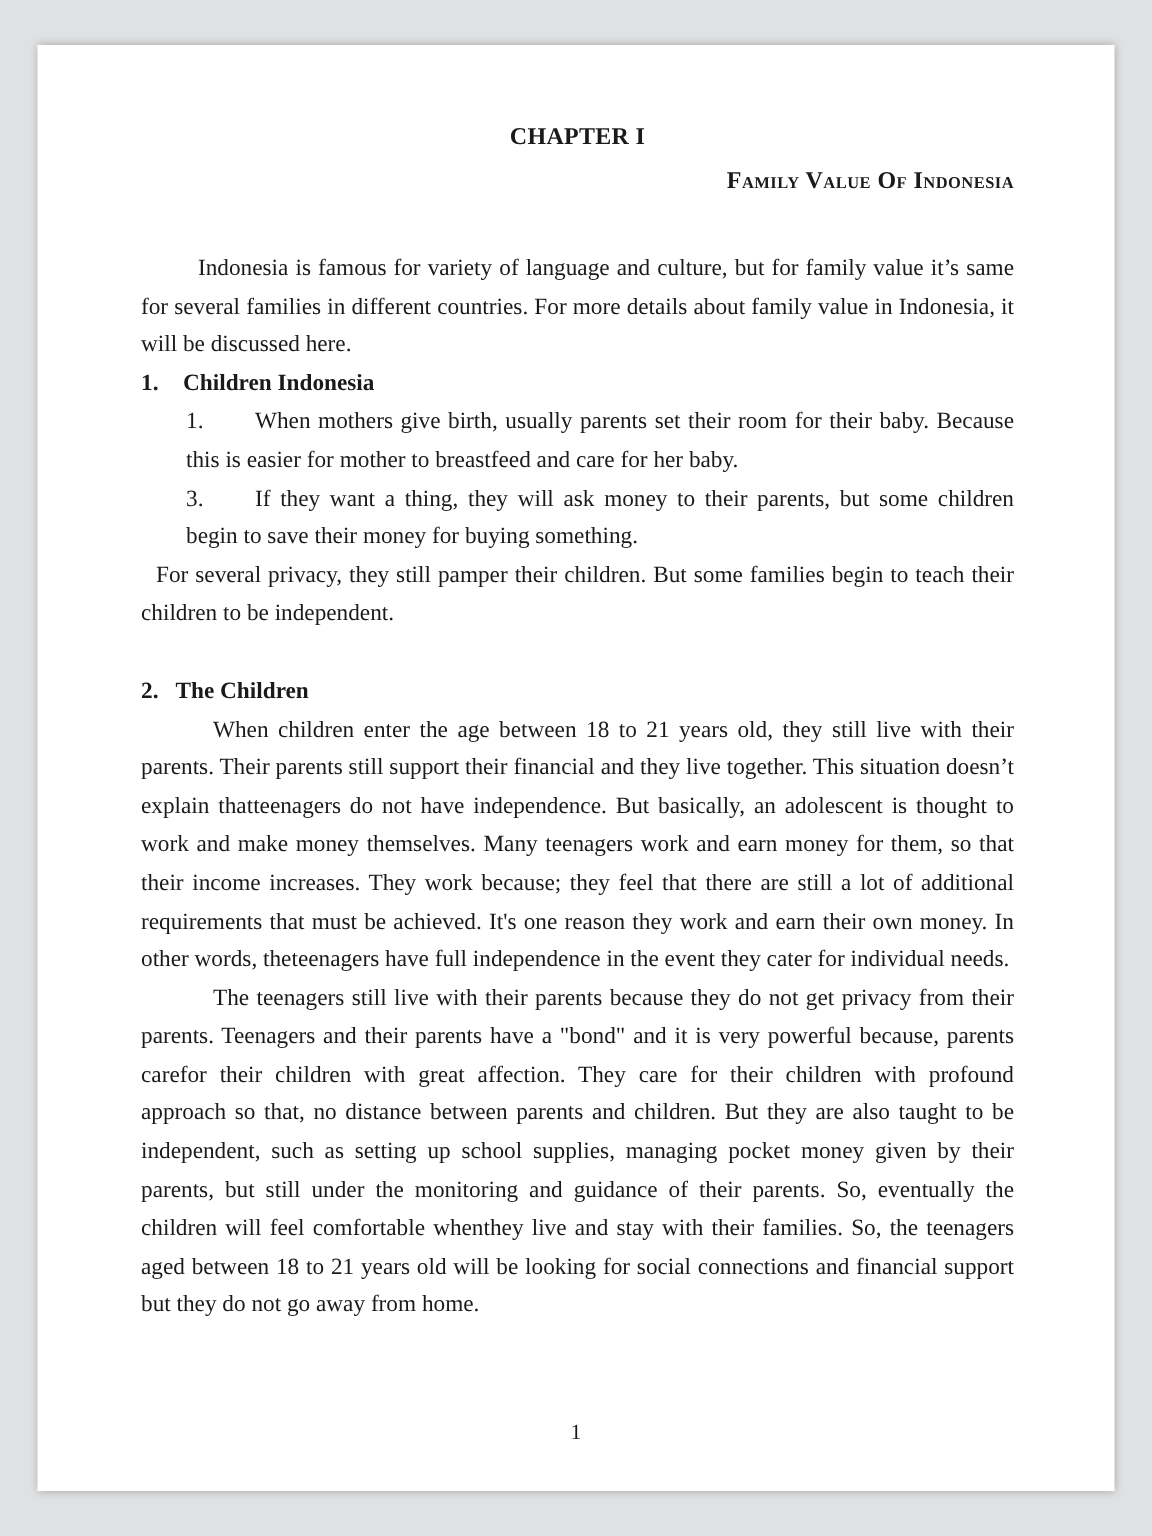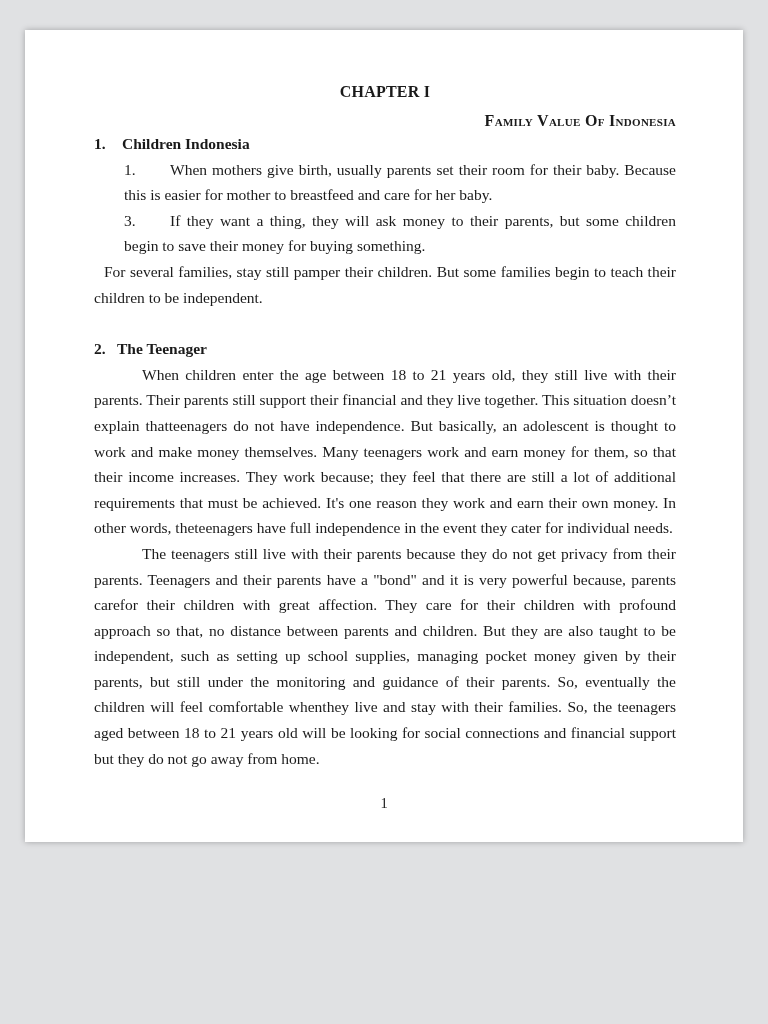--- a/index.html
+++ b/index.html
@@ -6,21 +6,21 @@
   html, body { width: 768px; height: 1024px; overflow: hidden; }
   body {
     background: #e0e1e3;
     font-family: "Liberation Serif", serif;
     color: #1a1a1a;
   }
   .viewport { width: 100%; height: 100%; padding: 30px 25px; }
   .page {
     position: relative;
     width: 718px;
-    height: 812px;
+    height: 964px;
     background: #ffffff;
     box-shadow: 0 0 6px rgba(0,0,0,0.28);
     padding: 52px 67px 0 69px;
   }
   .title {
     text-align: center;
     font-weight: bold;
     font-size: 16px;
     line-height: 20px;
     letter-spacing: 0.2px;
@@ -62,31 +62,32 @@
 </style>
 </head>
 <body>
 
 <div class="viewport">
   <div class="page">
 
     <div class="title">CHAPTER I</div>
     <div class="subtitle">Family Value Of Indonesia</div>
 
+    <p class="para intro">Indonesia is famous for variety of language and culture, but for family value it’s same for several families in different countries. For more details about family value in Indonesia, it will be discussed here.</p>
 
     <p class="sec-heading"><span class="hnum w28">1.</span><span>Children Indonesia</span></p>
 
     <p class="para list-item"><span class="inum">1.</span><span>When mothers give birth, usually parents set their room for their baby. Because this is easier for mother to breastfeed and care for her baby.</span></p>
 
 
     <p class="para list-item"><span class="inum">3.</span><span>If they want a thing, they will ask money to their parents, but some children begin to save their money for buying something.</span></p>
 
-    <p class="para closing">For several families, stay still pamper their children. But some families begin to teach their children to be independent.</p>
+    <p class="para closing">For several privacy, they still pamper their children. But some families begin to teach their children to be independent.</p>
 
-    <p class="sec-heading sec-2"><span class="hnum w23">2.</span><span>The Teenager</span></p>
+    <p class="sec-heading sec-2"><span class="hnum w23">2.</span><span>The Children</span></p>
 
     <p class="para body-para">When children enter the age between 18 to 21 years old, they still live with their parents. Their parents still support their financial and they live together. This situation doesn’t explain thatteenagers do not have independence. But basically, an adolescent is thought to work and make money themselves. Many teenagers work and earn money for them, so that their income increases. They work because; they feel that there are still a lot of additional requirements that must be achieved. It's one reason they work and earn their own money. In other words, theteenagers have full independence in the event they cater for individual needs.</p>
 
     <p class="para body-para">The teenagers still live with their parents because they do not get privacy from their parents. Teenagers and their parents have a "bond" and it is very powerful because, parents carefor their children with great affection. They care for their children with profound approach so that, no distance between parents and children. But they are also taught to be independent, such as setting up school supplies, managing pocket money given by their parents, but still under the monitoring and guidance of their parents. So, eventually the children will feel comfortable whenthey live and stay with their families. So, the teenagers aged between 18 to 21 years old will be looking for social connections and financial support but they do not go away from home.</p>
 
     <div class="page-number">1</div>
 
   </div>
 </div>
 

